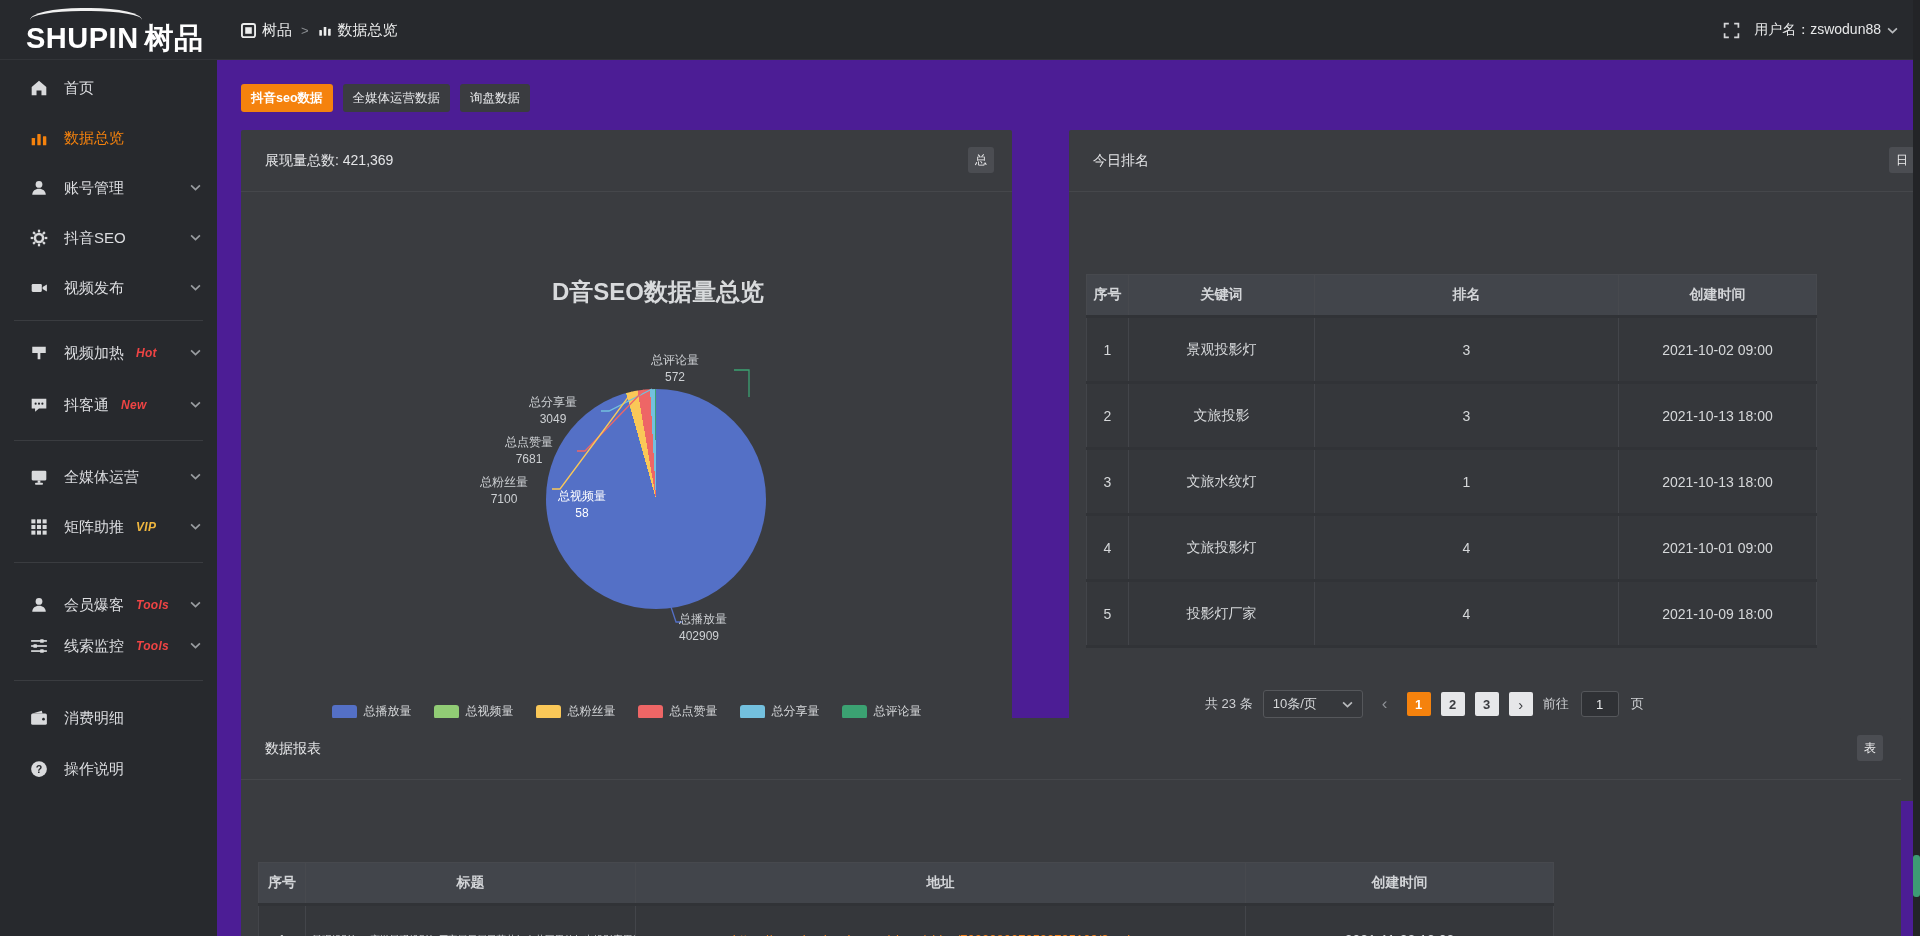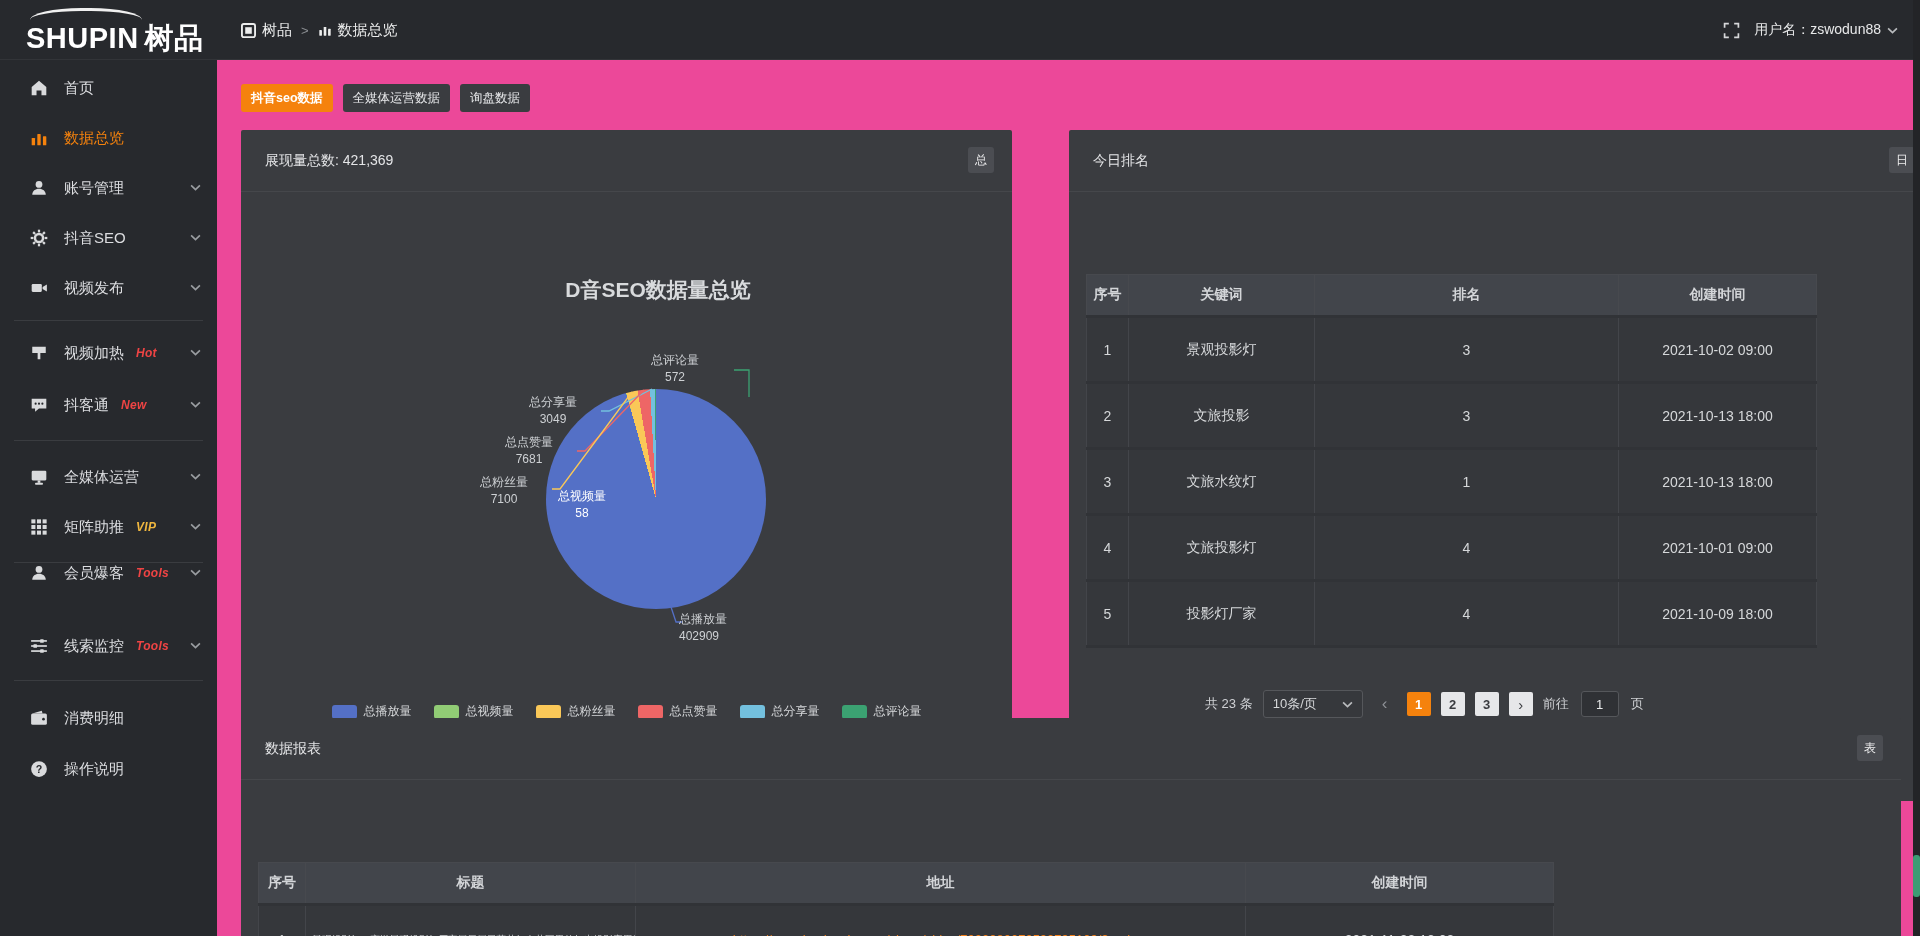--- a/index.html
+++ b/index.html
@@ -24,35 +24,35 @@
   .sidebar { position:absolute; left:0; top:60px; width:217px; height:876px; background:#27292d; }
   .side-item { position:absolute; left:0; width:217px; height:50px; display:flex; align-items:center; padding-left:30px; color:#dcdde0; font-size:15px; cursor:pointer; }
   .side-item .ico { width:18px; height:18px; margin-right:16px; flex:none; color:#d9dadc; }
   .side-item.active, .side-item.active .ico { color:#f5820d; }
   .badge { font-style:italic; font-weight:bold; font-size:12px; margin-left:12px; letter-spacing:.3px; }
   .badge.red { color:#ef4444; } .badge.yellow { color:#f0b73f; }
   .side-chev { position:absolute; right:16px; top:21px; color:#9a9da1; }
   .divider { position:absolute; left:14px; width:189px; height:1px; background:#3a3c40; }
 
   
-  .main { position:absolute; left:217px; top:60px; width:1703px; height:876px; background:#ec4899; overflow:hidden; }
+  .main { position:absolute; left:217px; top:60px; width:1703px; height:876px; background:#4c1d95; overflow:hidden; }
   .tabs { position:absolute; left:24px; top:24px; display:flex; gap:10px; }
   .tab { height:28px; padding:0 10px; display:flex; align-items:center; background:#3a3c40; color:#e8e9eb; font-size:12.5px; border-radius:3px; cursor:pointer; white-space:nowrap; }
   .tab.active { background:#f5820d; color:#fff; font-weight:bold; }
 
   .panel { position:absolute; background:#3a3c40; border-radius:2px; }
   .panel-hd { position:relative; height:62px; display:flex; align-items:center; padding:0 56px 0 24px; border-bottom:1px solid #45474b; font-size:14px; color:#e4e5e7; }
   .mini-btn { position:absolute; right:18px; top:17px; width:26px; height:26px; background:#4b4d52; color:#ededee; font-size:12px; display:flex; align-items:center; justify-content:center; border-radius:3px; cursor:pointer; }
   #panel-overview { left:24px; top:70px; width:771px; height:664px; }
   #panel-ranking  { left:820px; top:70px; width:864px; height:671px;margin-left:32px; }
   #panel-report   { left:24px; top:658px; width:1660px; height:300px; overflow:hidden; }
   .panel-body { position:absolute; left:0; top:62px; right:0; bottom:0; }
 
   
-  .chart-title { position:absolute; left:417px; top:84px; transform:translateX(-50%); font-size:21px; font-weight:bold; color:#d8dadc; white-space:nowrap; }
+  .chart-title { position:absolute; left:417px; top:84px; transform:translateX(-50%); font-size:24px; font-weight:bold; color:#d8dadc; white-space:nowrap; }
   .pie { position:absolute; left:305px; top:197px; width:220px; height:220px; border-radius:50%; background:#5470c6; }
   .chart-lines { position:absolute; left:0; top:0; width:771px; height:498px; pointer-events:none; }
   .pie-label { position:absolute; font-size:12px; color:#ced1d4; text-align:center; line-height:17px; }
   #lbl-comment { left:375px; top:160px; width:118px; }
   #lbl-share   { left:262px; top:202px; width:100px; }
   #lbl-like    { left:238px; top:242px; width:100px; }
   #lbl-fans    { left:213px; top:282px; width:100px; }
   #lbl-video   { left:291px; top:296px; width:100px; color:#ffffff; }
   #lbl-play    { left:438px; top:419px; width:130px; text-align:left; }
   .legend { position:absolute; left:0; width:771px; top:511px; display:flex; justify-content:center; gap:22px; }
@@ -240,21 +240,21 @@
       </svg>
     <span>矩阵助推</span>
     <span class="badge yellow">VIP</span>
     <svg class="chev side-chev" viewBox="0 0 10 6" fill="none" stroke="currentColor" stroke-width="1.5">
         <path d="M1 1l4 4 4-4"></path>
       </svg>
   </div>
 
   <div class="divider" style="top:502px"></div>
 
-  <div class="side-item" style="top:488px">
+  <div class="side-item" style="top:520px">
     <svg class="ico" viewBox="0 0 16 16" fill="currentColor">
         <circle cx="8" cy="4.8" r="3"></circle>
         <path d="M2 14c0-3.3 2.7-5.3 6-5.3s6 2 6 5.3z"></path>
       </svg>
     <span>会员爆客</span>
     <span class="badge red">Tools</span>
     <svg class="chev side-chev" viewBox="0 0 10 6" fill="none" stroke="currentColor" stroke-width="1.5">
         <path d="M1 1l4 4 4-4"></path>
       </svg>
   </div>

